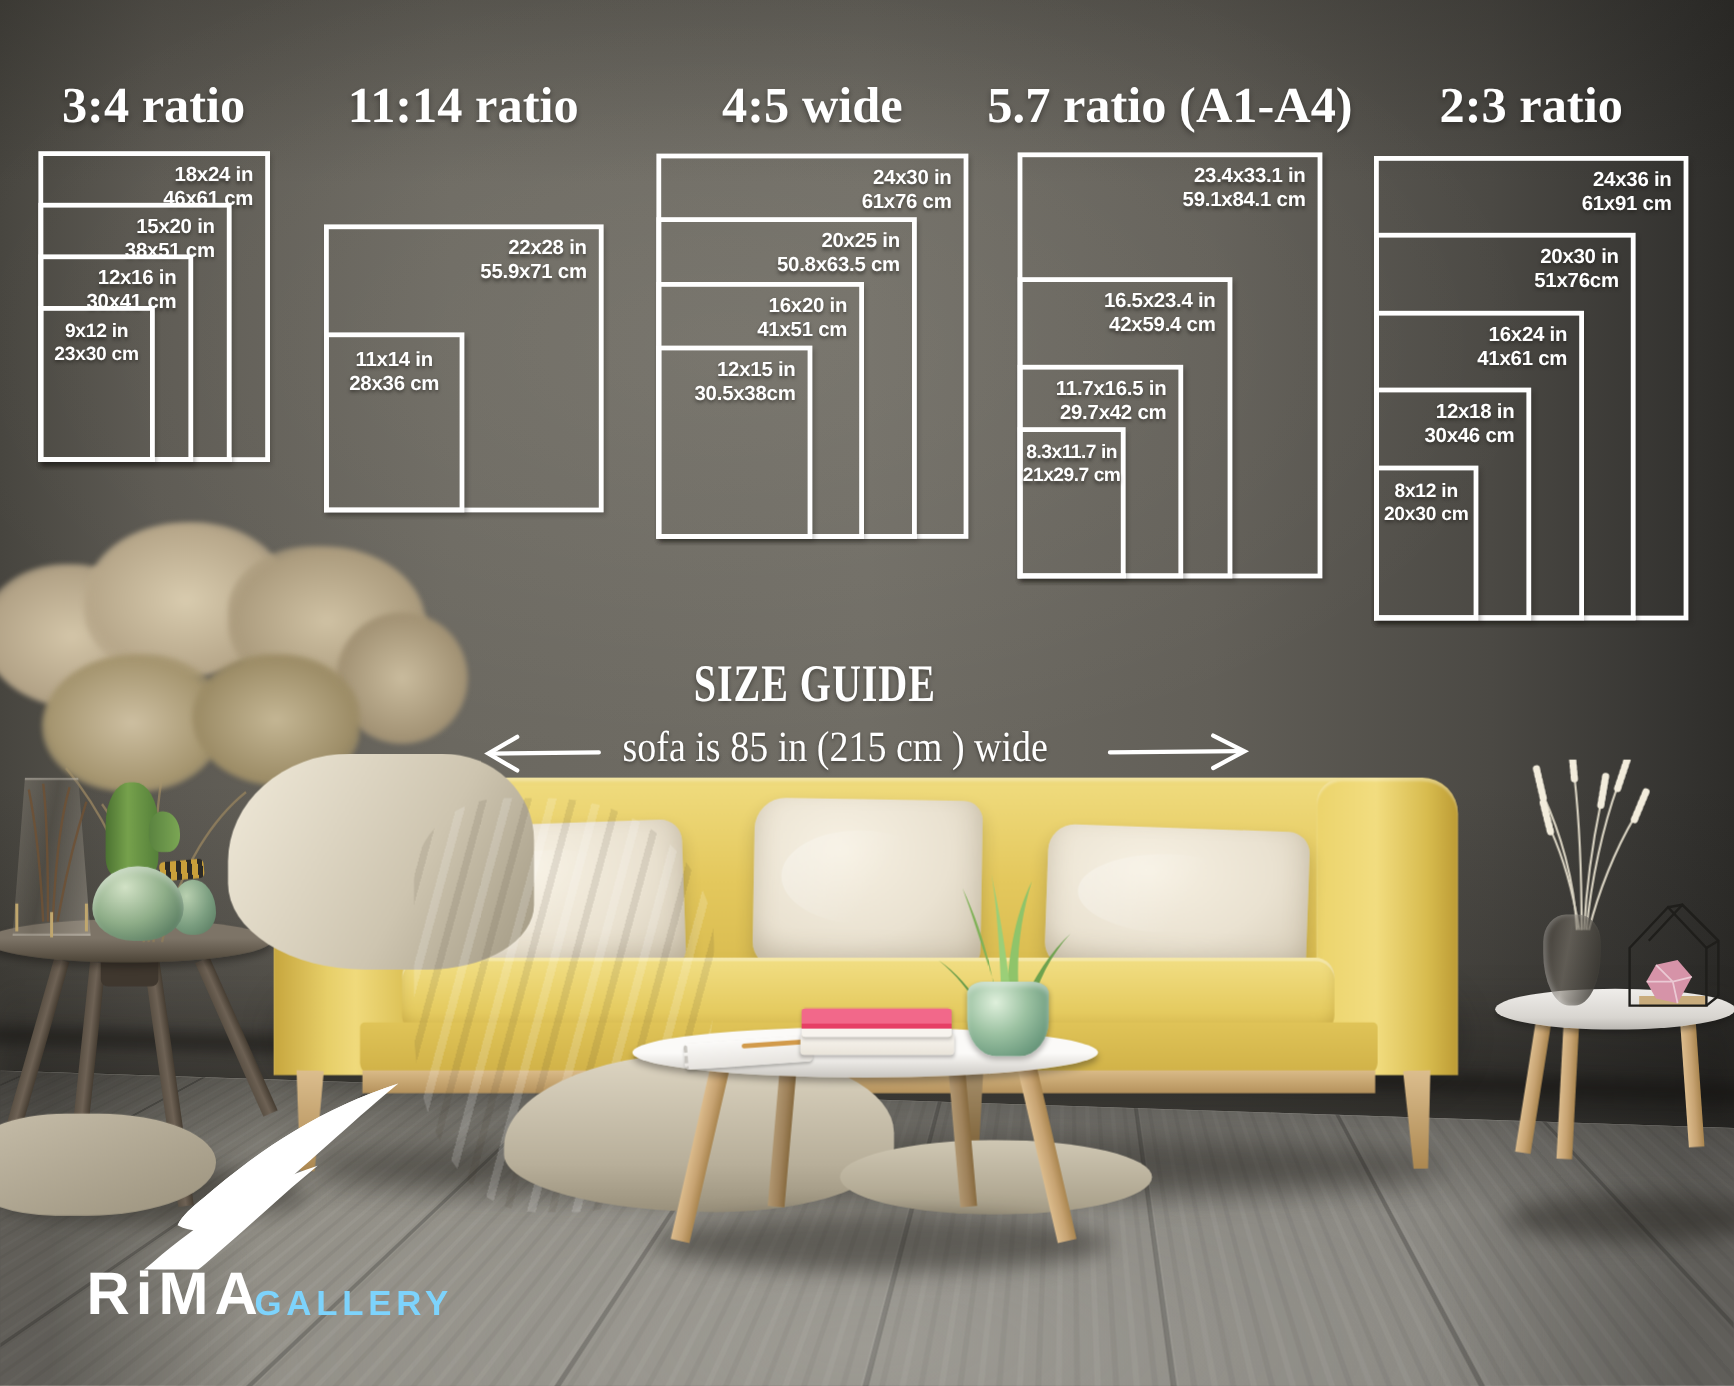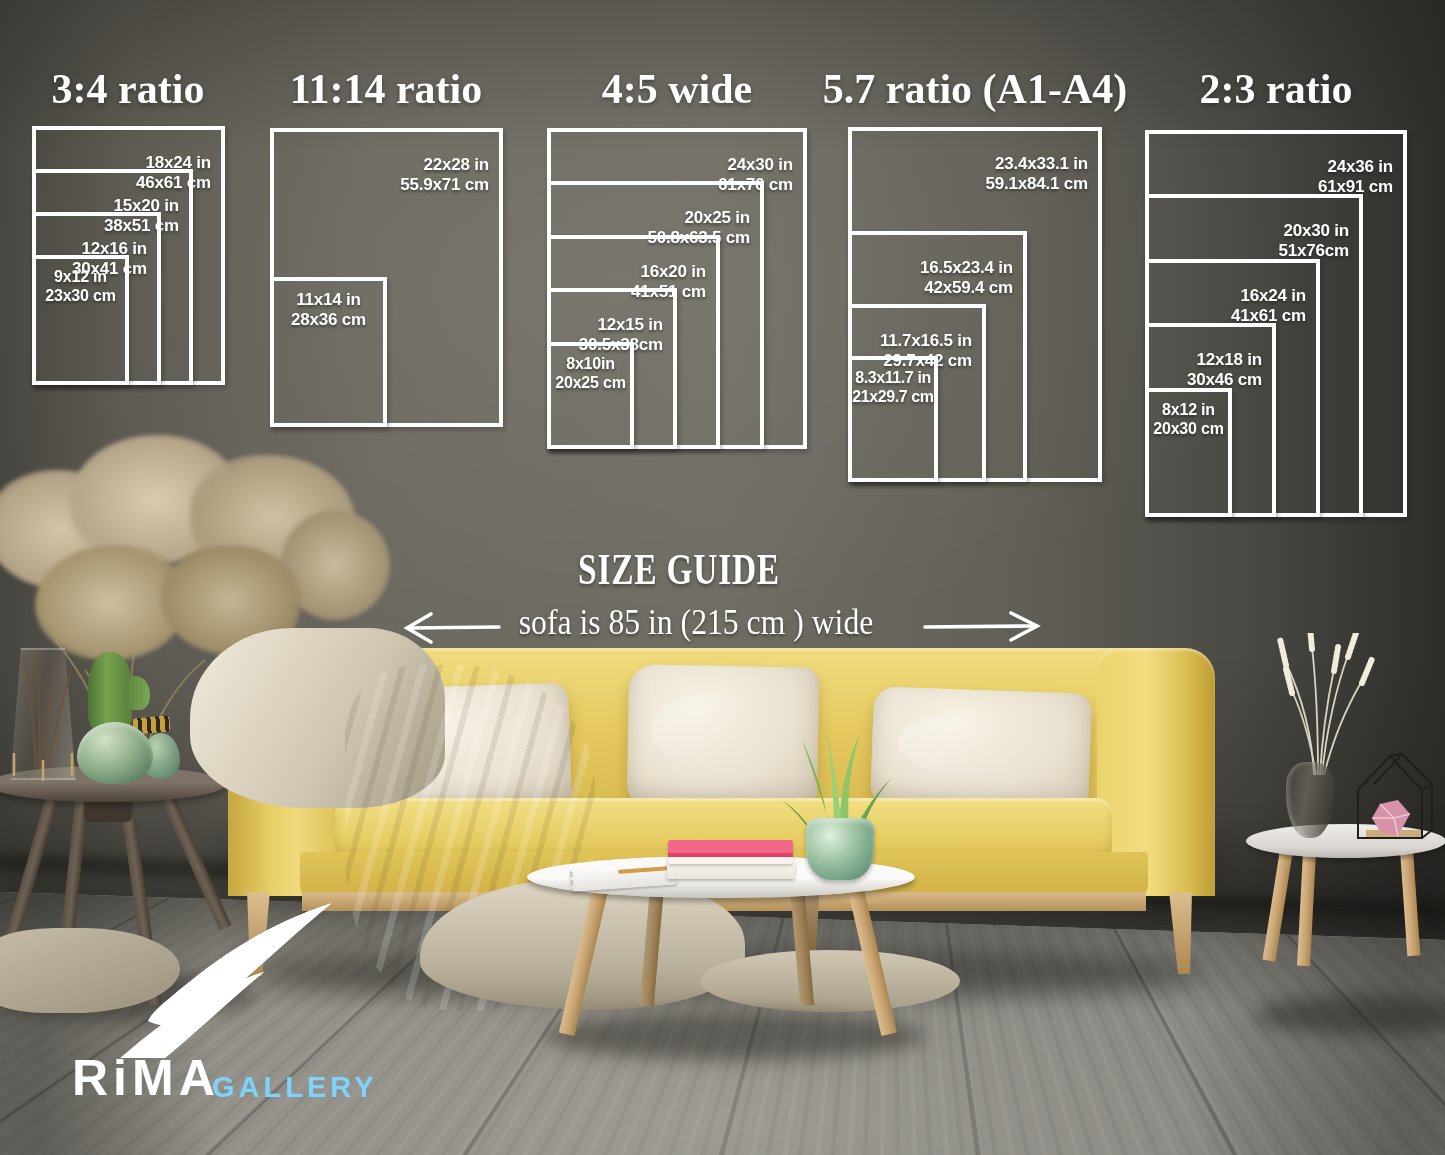--- a/index.html
+++ b/index.html
@@ -30,21 +30,21 @@
       linear-gradient(180deg, rgba(30,29,26,.55) 0%, rgba(30,29,26,.2) 26%, rgba(30,29,26,0) 48%),
       radial-gradient(ellipse at 50% 88%, rgba(255,252,242,.15), transparent 58%),
       linear-gradient(90deg, rgba(26,25,23,.42) 0 3%, transparent 15%, transparent 82%, rgba(26,25,23,.38) 97%);}
   .baseboard{left:-20px;top:872px;width:1500px;height:26px;transform:rotate(1.9deg);
     background:linear-gradient(180deg,transparent,rgba(18,17,15,.5) 55%,rgba(18,17,15,.15));filter:blur(3px);}
 
   
   .rg{position:absolute;}
   .rect{position:absolute;left:0;bottom:0;border:4px solid #fff;box-sizing:border-box;
         box-shadow:2px 3px 4px rgba(28,26,22,.28);}
-  .sz{position:absolute;top:23px;right:10px;text-align:right;color:#fff;
+  .sz{position:absolute;top:6px;right:10px;text-align:right;color:#fff;
       font:700 17px/1.18 "Liberation Sans",sans-serif;letter-spacing:-.2px;
       text-shadow:0 2px 3px rgba(25,23,20,.55);white-space:nowrap;}
   .sz.c{left:0;right:0;top:9px;text-align:center;font-size:16px;}
   .rtitle{position:absolute;width:420px;text-align:center;color:#fff;
       font:600 42px/1.2 "Liberation Serif",serif;text-shadow:0 2px 4px rgba(25,23,20,.45);}
 
   
   .sg-title{left:479px;top:544px;width:400px;text-align:center;color:#fff;
       font:700 44px/1.2 "Liberation Serif",serif;letter-spacing:1px;
       transform:scaleX(.76);text-shadow:0 2px 4px rgba(25,23,20,.5);}
@@ -127,21 +127,21 @@
     <div class="rect" style="width:97px;height:130px">
       <div class="sz c">
           <div>9x12 in</div>
           <div>23x30 cm</div>
         </div>
       </div>
   </div>
 
   <div class="abs rtitle" style="left:176px;top:64px">11:14 ratio</div>
   <div class="rg" style="left:270px;top:128px;width:233px;height:299px">
-    <div class="rect" style="width:233px;height:299px">
+    <div class="rect" style="width:233px;height:240px">
       <div class="sz">
           <div>22x28 in</div>
           <div>55.9x71 cm</div>
         </div>
       </div>
     <div class="rect" style="width:117px;height:150px">
       <div class="sz c" style="font-size:17px">
           <div>11x14 in</div>
           <div>28x36 cm</div>
         </div>
@@ -165,26 +165,20 @@
     <div class="rect" style="width:173px;height:214px">
       <div class="sz">
           <div>16x20 in</div>
           <div>41x51 cm</div>
         </div>
       </div>
     <div class="rect" style="width:130px;height:161px">
       <div class="sz">
           <div>12x15 in</div>
           <div>30.5x38cm</div>
-        </div>
-      </div>
-    <div class="rect" style="width:87px;height:107px">
-      <div class="sz c">
-          <div>8x10in</div>
-          <div>20x25 cm</div>
         </div>
       </div>
   </div>
 
   <div class="abs rtitle" style="left:765px;top:64px">5.7 ratio (A1-A4)</div>
   <div class="rg" style="left:848px;top:127px;width:254px;height:355px">
     <div class="rect" style="width:254px;height:355px">
       <div class="sz">
           <div>23.4x33.1 in</div>
           <div>59.1x84.1 cm</div>

